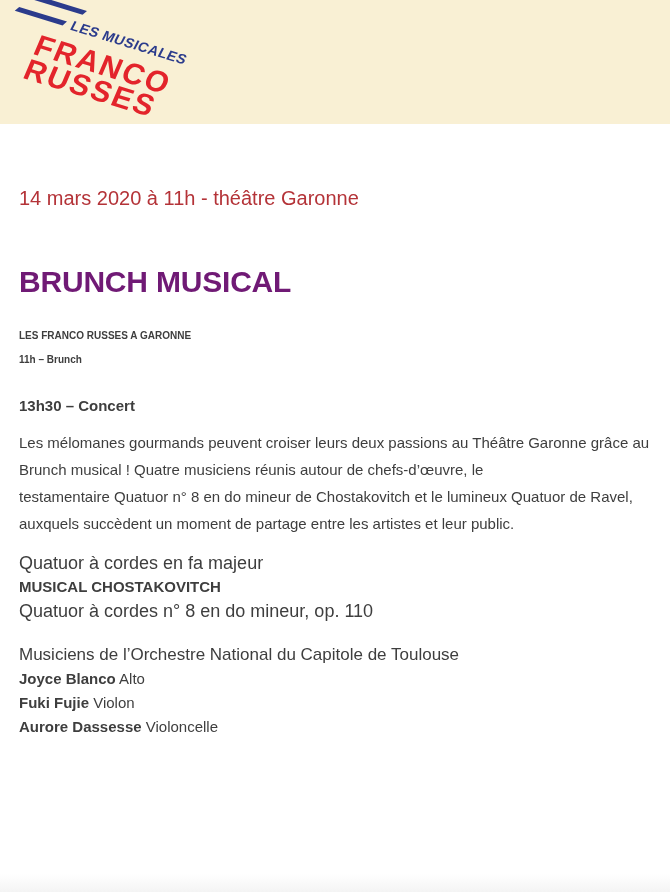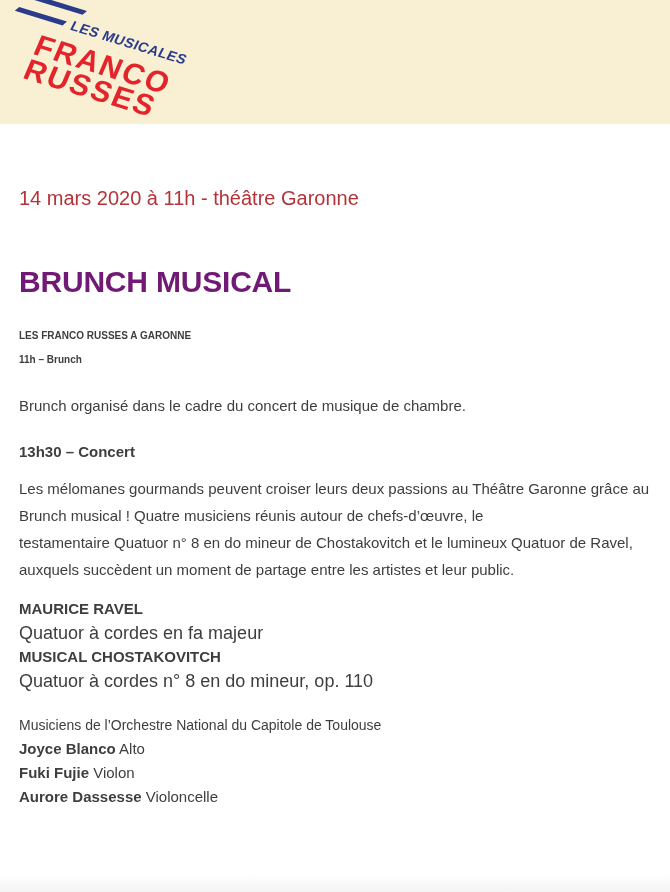--- a/index.html
+++ b/index.html
@@ -113,21 +113,21 @@
   .description {
     margin-top: 11px;
     font-size: 15px;
     line-height: 27px;
     white-space: pre-line;
   }
   .works { margin-top: 14px; }
   .work-composer { font-size: 15px; font-weight: bold; line-height: 24px; }
   .work-piece { font-size: 18px; line-height: 24px; }
   .ensemble-block { margin-top: 20px; }
-  .ensemble-line { font-size: 14px; line-height: 24px; }
+  .ensemble-line { font-size: 17px; line-height: 24px; }
   .musician-row { font-size: 15px; line-height: 24px; }
   .musician-name { font-weight: bold; }
 
   .bottom-fade {
     position: absolute;
     left: 0;
     bottom: 0;
     width: 100%;
     height: 18px;
     background: linear-gradient(#ffffff, #f4f4f4);
@@ -154,32 +154,30 @@
 
   <div class="content">
 
     <div class="event-date">14 mars 2020 à 11h - théâtre Garonne</div>
 
     <h1 class="page-title">BRUNCH MUSICAL</h1>
 
     <div class="program-heading">LES FRANCO RUSSES A GARONNE
 11h – Brunch</div>
 
-    <div class="brunch-note">Brunch organisé dans le cadre du concert de musique de chambre.</div>
 
     <div class="concert-heading">13h30 – Concert</div>
 
     <div class="description">Les mélomanes gourmands peuvent croiser leurs deux passions au Théâtre Garonne grâce au
 Brunch musical ! Quatre musiciens réunis autour de chefs-d’œuvre, le
 testamentaire Quatuor n° 8 en do mineur de Chostakovitch et le lumineux Quatuor de Ravel,
 auxquels succèdent un moment de partage entre les artistes et leur public.</div>
 
     <div class="works">
       <div>
-        <div class="work-composer">MAURICE RAVEL</div>
         <div class="work-piece">Quatuor à cordes en fa majeur</div>
       </div>
       <div>
         <div class="work-composer">MUSICAL CHOSTAKOVITCH</div>
         <div class="work-piece">Quatuor à cordes n° 8 en do mineur, op. 110</div>
       </div>
     </div>
 
     <div class="ensemble-block">
       <div class="ensemble-line">Musiciens de l’Orchestre National du Capitole de Toulouse</div>

